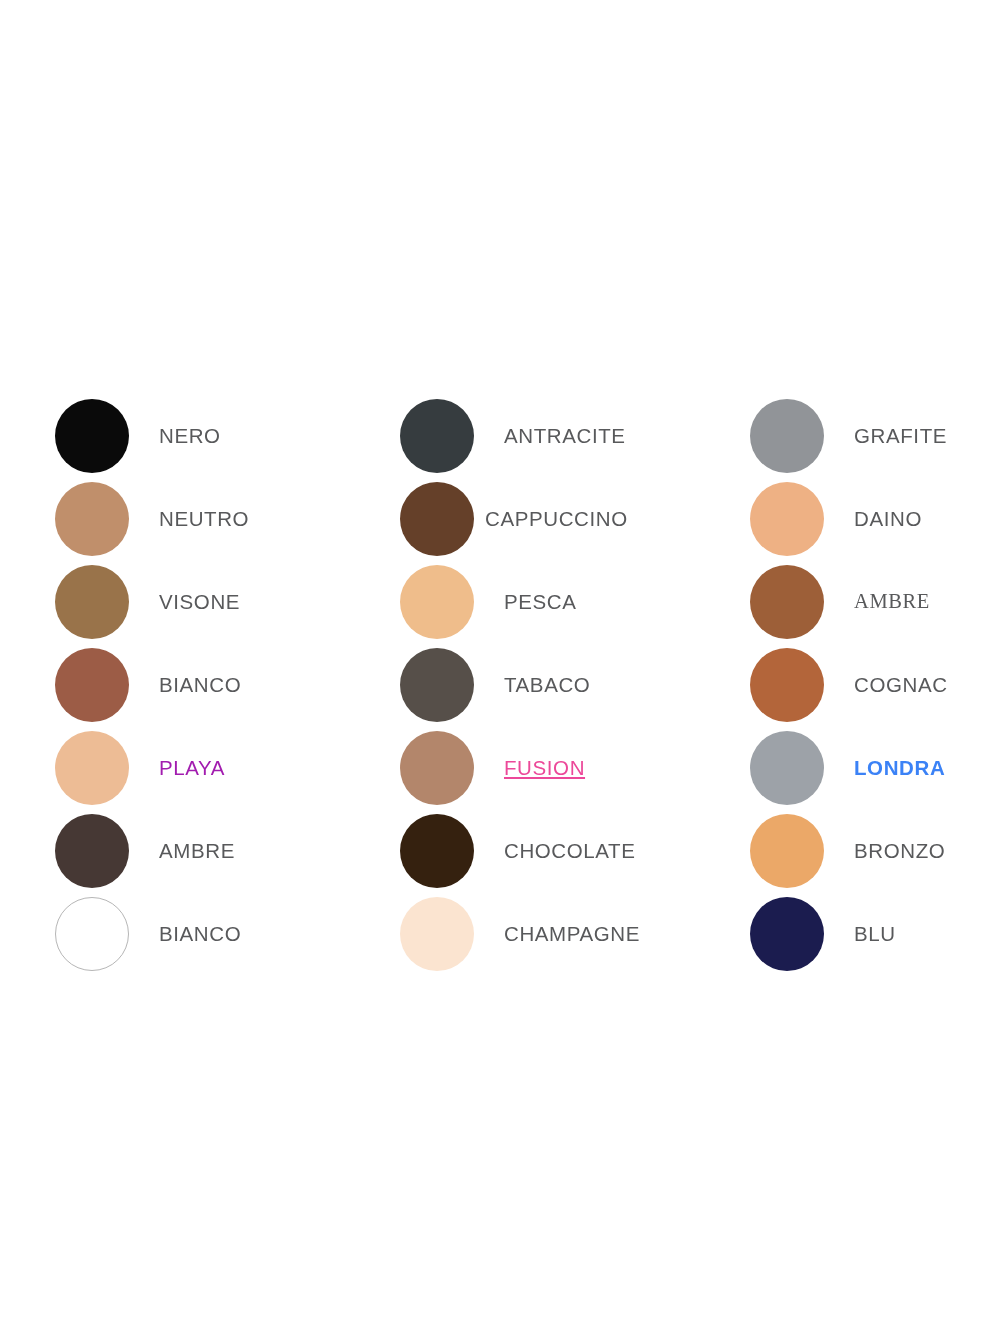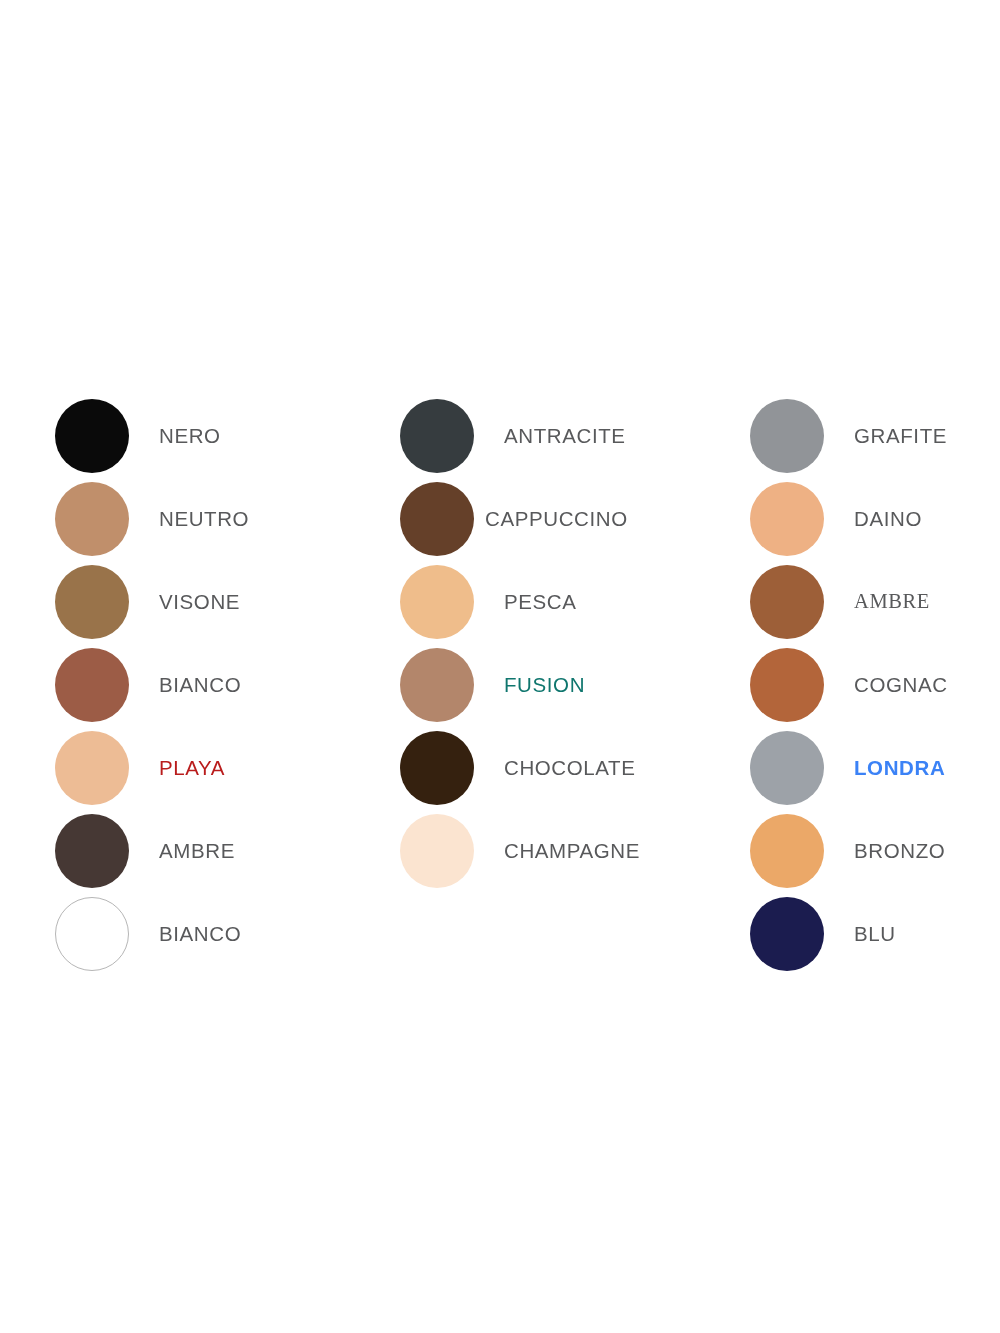--- a/index.html
+++ b/index.html
@@ -90,21 +90,21 @@
       <div class="swatch-row">
         <div class="swatch-dot" style="background-color: rgb(153, 115, 74);"></div>
         <div class="swatch-label" style="color: rgb(88, 89, 91);">VISONE</div>
       </div>
       <div class="swatch-row">
         <div class="swatch-dot" style="background-color: rgb(156, 92, 70);"></div>
         <div class="swatch-label" style="color: rgb(88, 89, 91);">BIANCO</div>
       </div>
       <div class="swatch-row">
         <div class="swatch-dot" style="background-color: rgb(237, 188, 149);"></div>
-        <div class="swatch-label" style="color: #b91c1c;">PLAYA</div>
+        <div class="swatch-label" style="color: #a21caf;">PLAYA</div>
       </div>
       <div class="swatch-row">
         <div class="swatch-dot" style="background-color: rgb(70, 56, 52);"></div>
         <div class="swatch-label" style="color: rgb(88, 89, 91);">AMBRE</div>
       </div>
       <div class="swatch-row">
         <div class="swatch-dot outlined" style="background-color: rgb(255, 255, 255); border: 1px solid rgb(182, 182, 182);"></div>
         <div class="swatch-label" style="color: rgb(88, 89, 91); text-align: center;">BIANCO</div>
       </div>
     </div>
@@ -116,22 +116,26 @@
       </div>
       <div class="swatch-row">
         <div class="swatch-dot" style="background-color: rgb(101, 64, 41);"></div>
         <div class="swatch-label" style="color: rgb(88, 89, 91); margin-left: 11px;">CAPPUCCINO</div>
       </div>
       <div class="swatch-row">
         <div class="swatch-dot" style="background-color: rgb(239, 189, 139);"></div>
         <div class="swatch-label" style="color: rgb(88, 89, 91);">PESCA</div>
       </div>
       <div class="swatch-row">
+        <div class="swatch-dot" style="background-color: rgb(86, 79, 73);"></div>
+        <div class="swatch-label" style="color: rgb(88, 89, 91);">TABACO</div>
+      </div>
+      <div class="swatch-row">
         <div class="swatch-dot" style="background-color: rgb(179, 134, 107);"></div>
-        <div class="swatch-label" style="color: #0f766e;">FUSION</div>
+        <div class="swatch-label" style="color: #ec4899; text-decoration: underline;">FUSION</div>
       </div>
       <div class="swatch-row">
         <div class="swatch-dot" style="background-color: rgb(53, 33, 15);"></div>
         <div class="swatch-label" style="color: rgb(88, 89, 91);">CHOCOLATE</div>
       </div>
       <div class="swatch-row">
         <div class="swatch-dot" style="background-color: rgb(251, 228, 208);"></div>
         <div class="swatch-label" style="color: rgb(88, 89, 91);">CHAMPAGNE</div>
       </div>
     </div>

